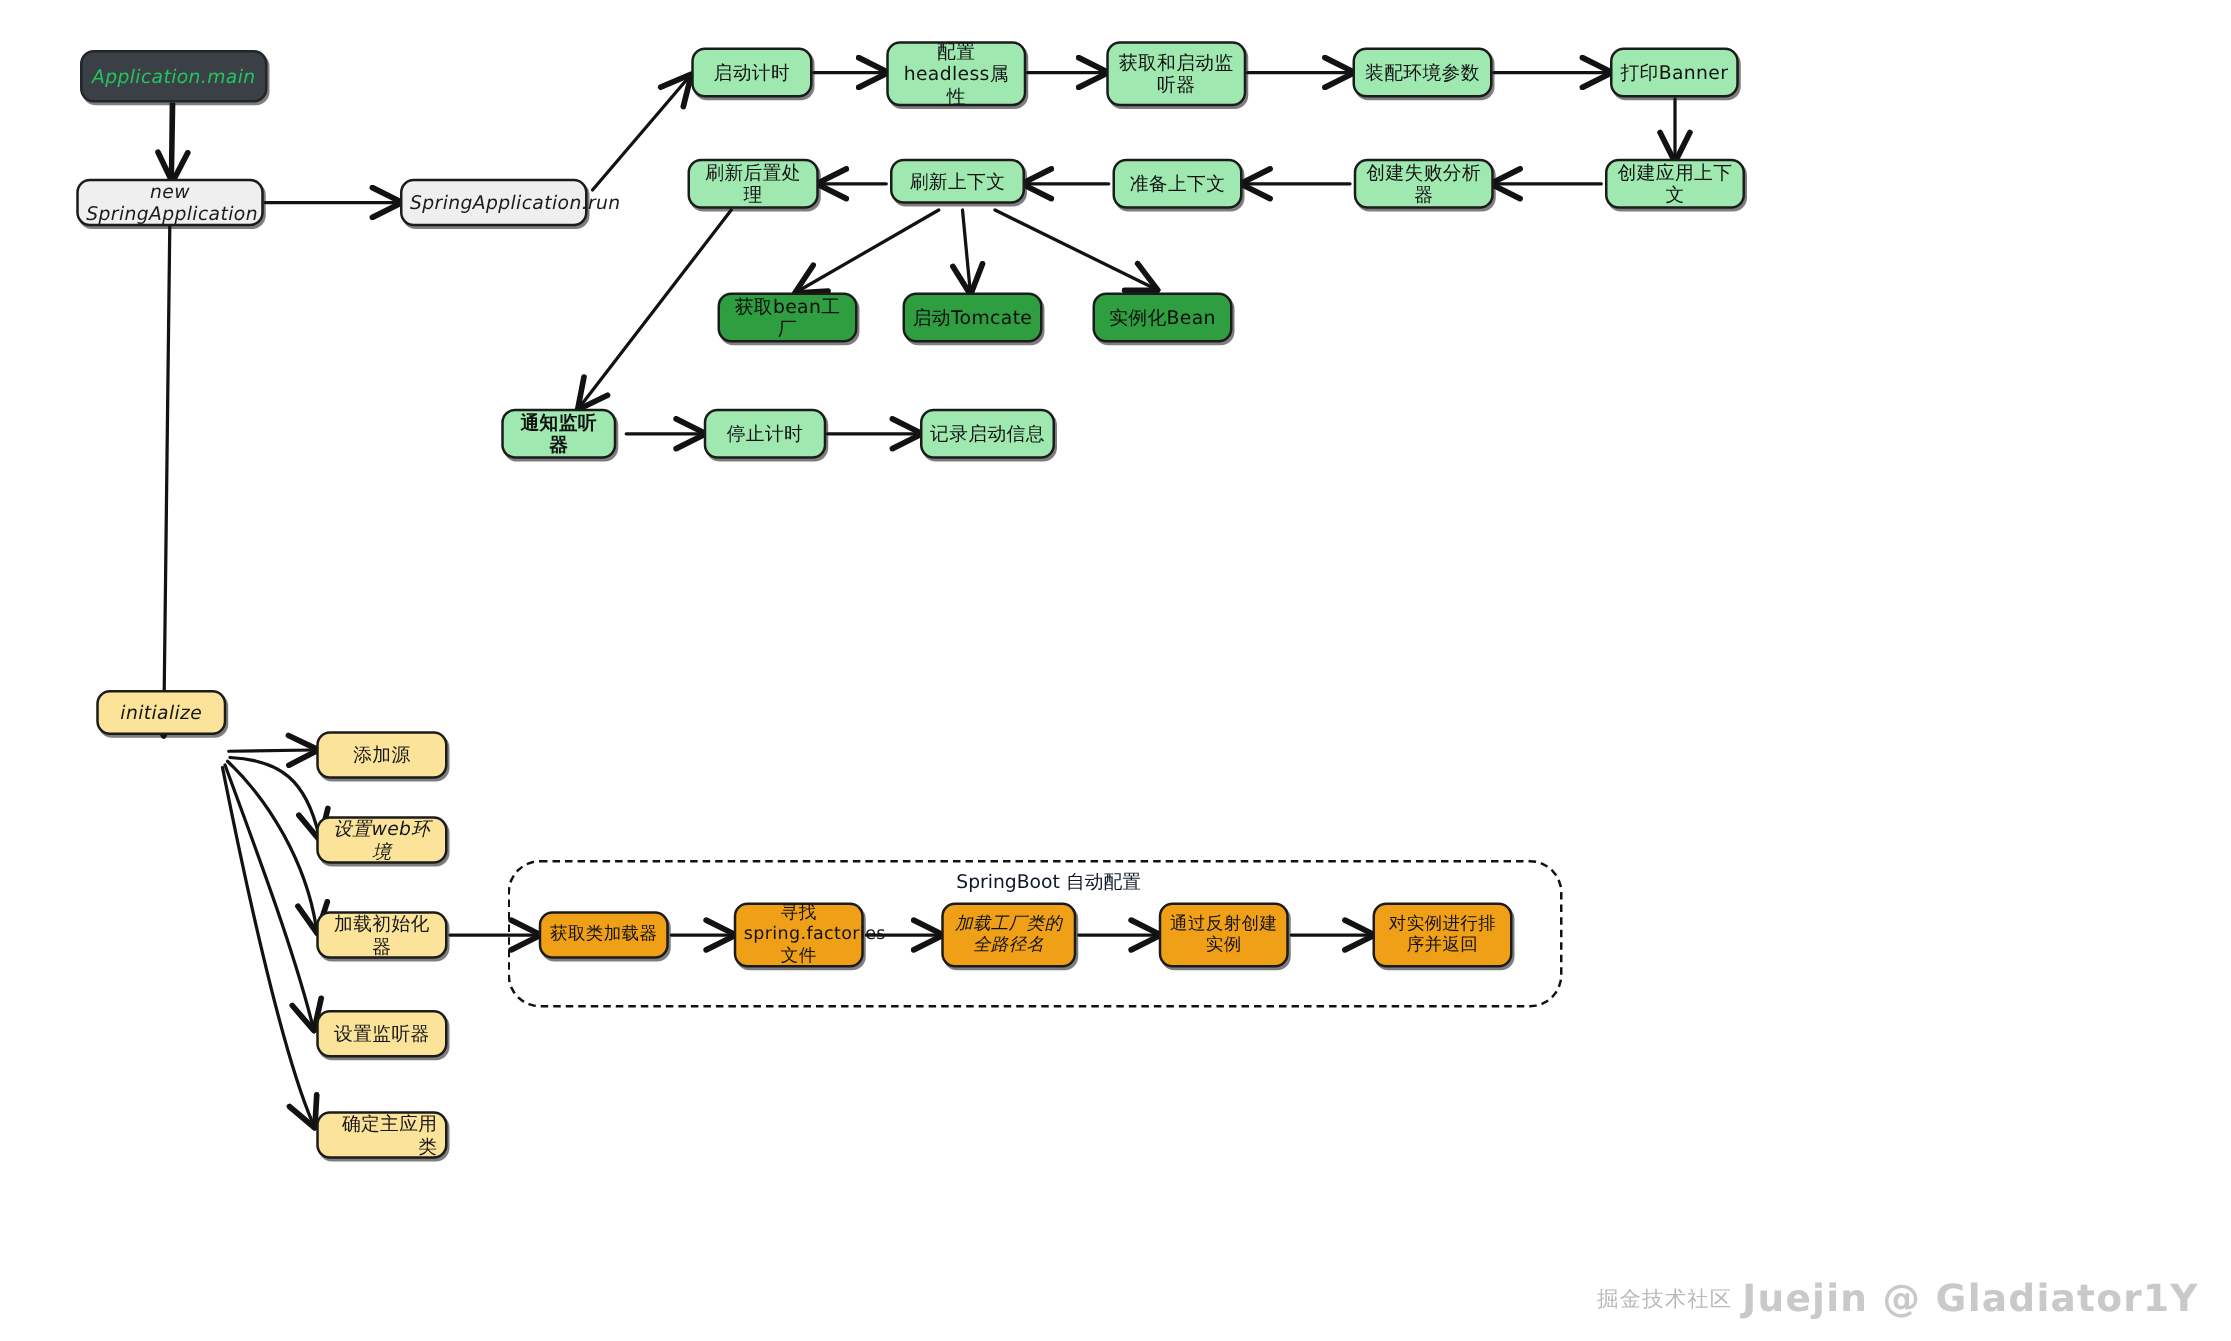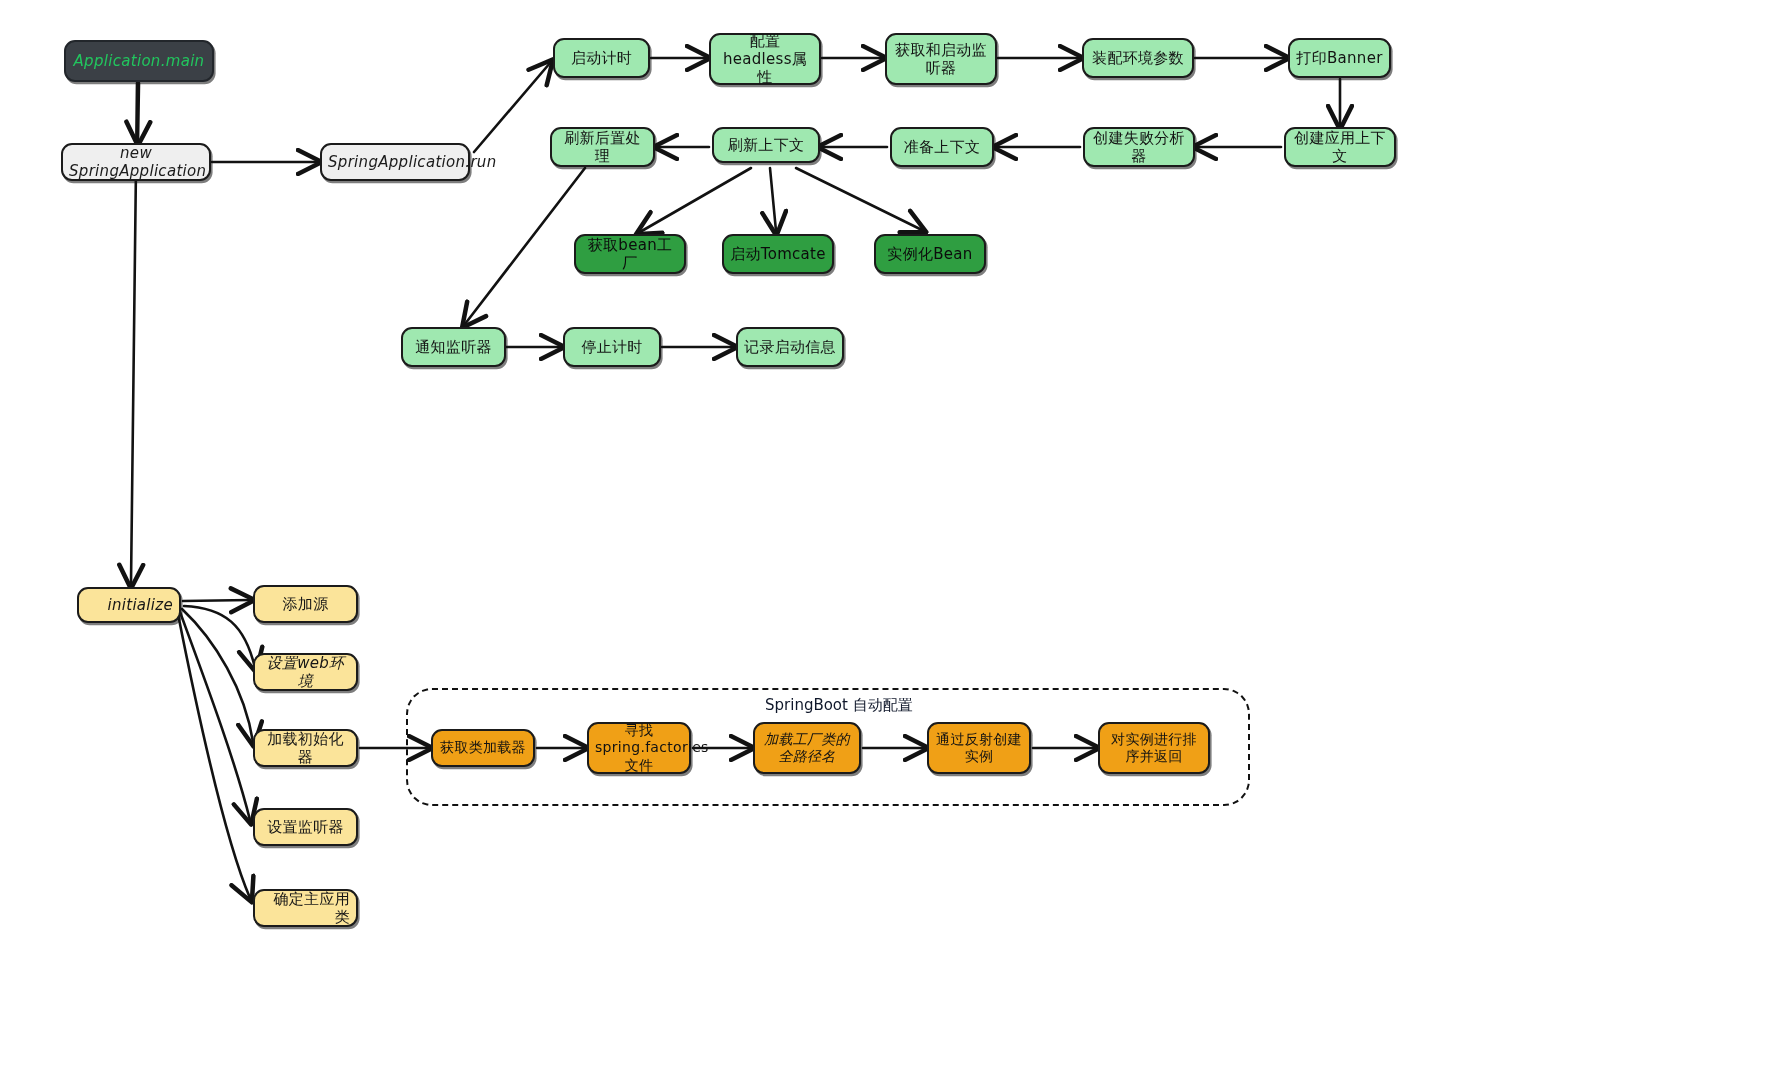--- a/index.html
+++ b/index.html
@@ -159,30 +159,30 @@
       </div>
       <div class="node n-dgreen" style="left: 574px; top: 234px; width: 112px; height: 40px;">
         <span class="lbl">获取bean工厂</span>
       </div>
       <div class="node n-dgreen" style="left: 722px; top: 234px; width: 112px; height: 40px;">
         <span class="lbl">启动Tomcate</span>
       </div>
       <div class="node n-dgreen" style="left: 874px; top: 234px; width: 112px; height: 40px;">
         <span class="lbl">实例化Bean</span>
       </div>
-      <div class="node n-green" style="left: 401px; top: 327px; width: 105px; height: 40px;">
+      <div class="node n-green" style="left: 401px; top: 327px; width: 92px; height: 40px; font-weight: bold;">
         <span class="lbl">通知监听器</span>
       </div>
       <div class="node n-green" style="left: 563px; top: 327px; width: 98px; height: 40px;">
         <span class="lbl">停止计时</span>
       </div>
       <div class="node n-green" style="left: 736px; top: 327px; width: 108px; height: 40px;">
         <span class="lbl">记录启动信息</span>
       </div>
-      <div class="node n-yellow italic" style="left: 77px; top: 587px; width: 104px; height: 36px; text-align: right;">
+      <div class="node n-yellow italic" style="left: 77px; top: 552px; width: 104px; height: 36px;">
         <span class="lbl">initialize</span>
       </div>
       <div class="node n-yellow" style="left: 253px; top: 585px; width: 105px; height: 38px;">
         <span class="lbl">添加源</span>
       </div>
       <div class="node n-yellow italic" style="left: 253px; top: 653px; width: 105px; height: 38px;">
         <span class="lbl">设置web环境</span>
       </div>
       <div class="node n-yellow" style="left: 253px; top: 729px; width: 105px; height: 38px;">
         <span class="lbl">加载初始化器</span>
@@ -203,13 +203,16 @@
         <span class="lbl">加载工厂类的全路径名</span>
       </div>
       <div class="node n-orange" style="left: 927px; top: 722px; width: 104px; height: 52px;">
         <span class="lbl">通过反射创建实例</span>
       </div>
       <div class="node n-orange" style="left: 1098px; top: 722px; width: 112px; height: 52px;">
         <span class="lbl">对实例进行排序并返回</span>
       </div>
     </div>
 
+  <div class="watermark">
+    <span class="wm-small">掘金技术社区</span><span>Juejin @ Gladiator1Y</span>
+  </div>
 </div>
 
 </body></html>

